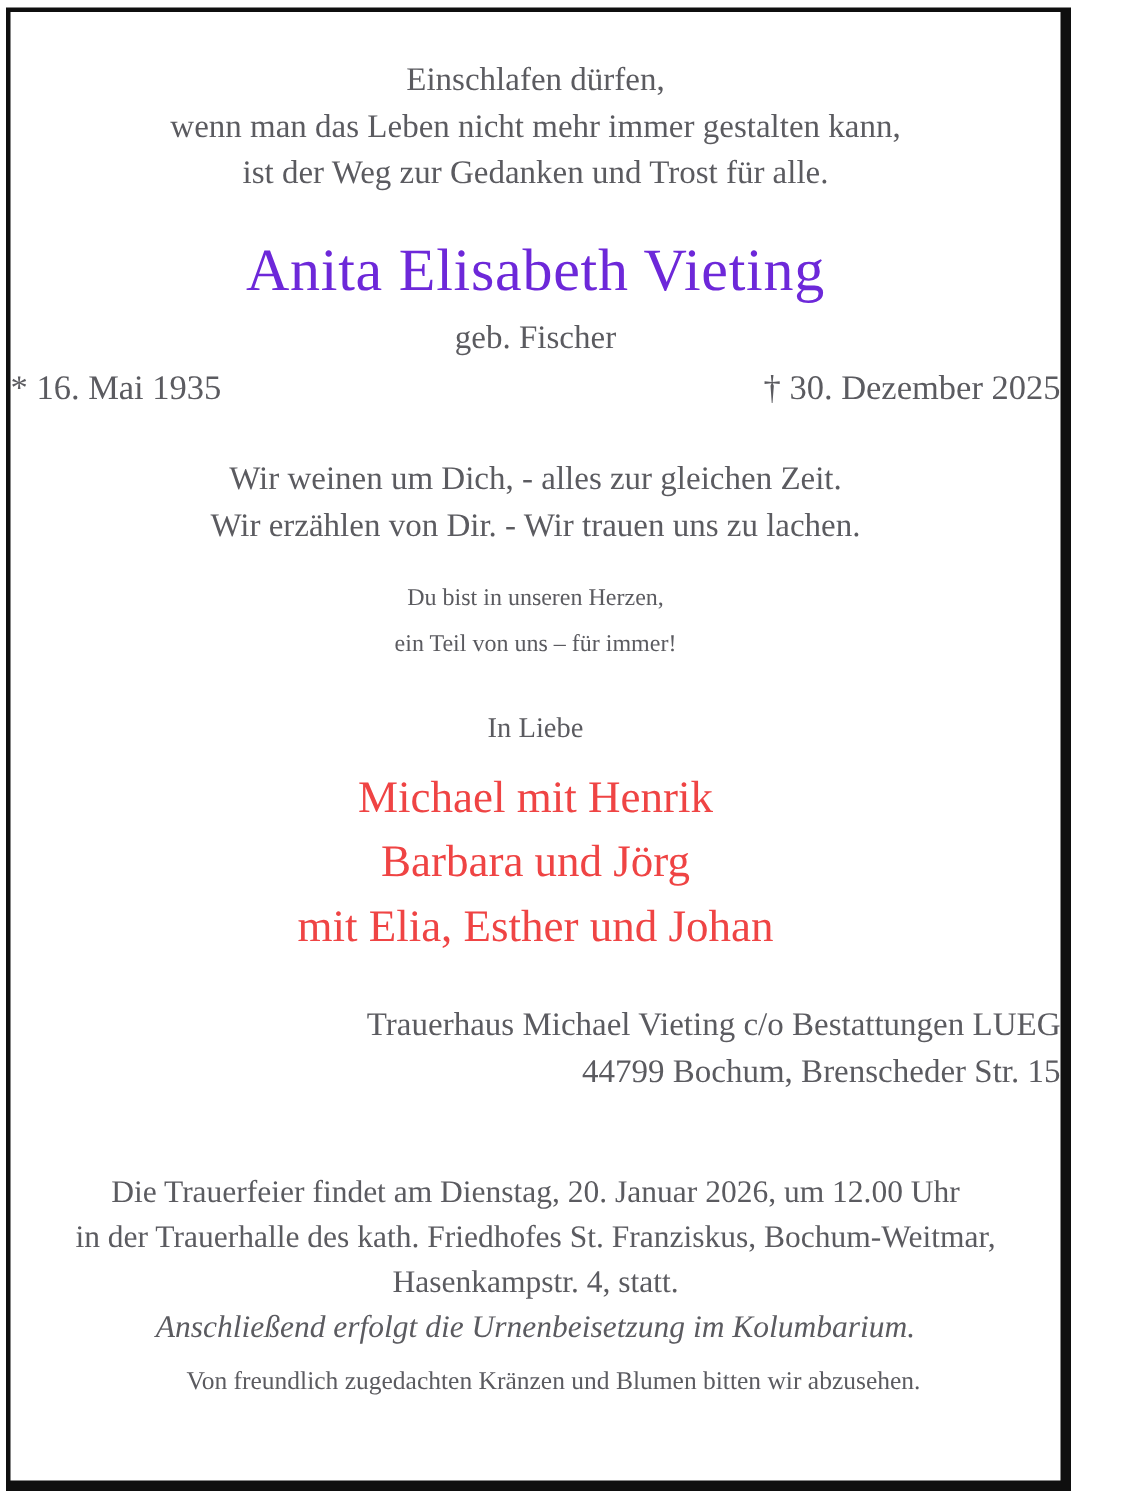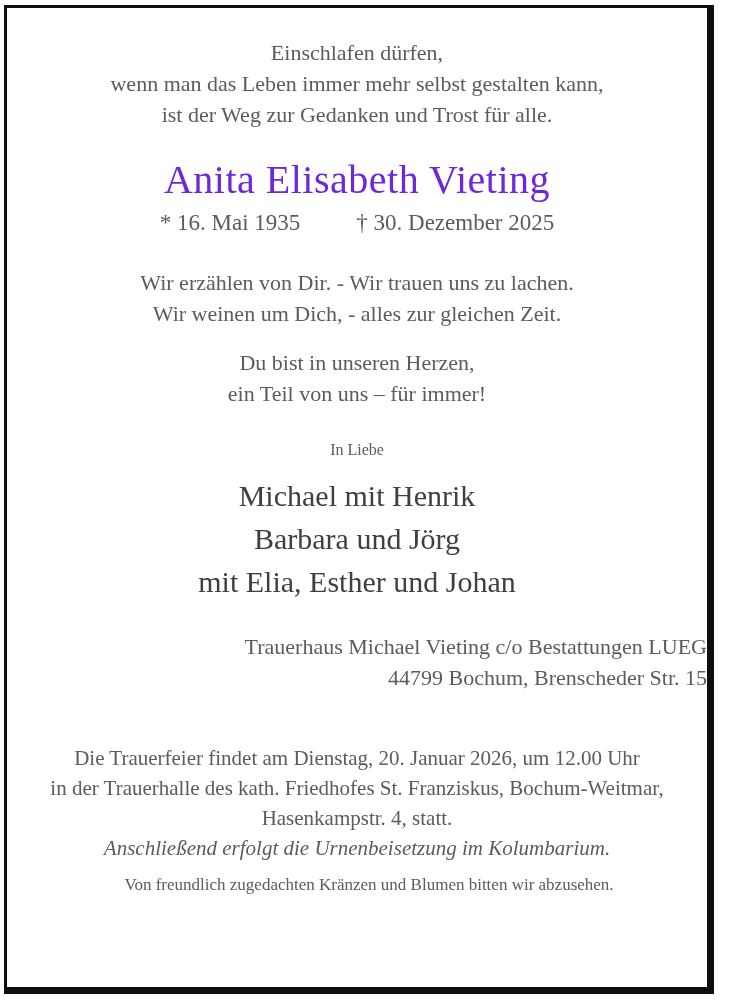--- a/index.html
+++ b/index.html
@@ -32,54 +32,55 @@
     text-align: center;
     color: #5b5b60;
     overflow: hidden;
   }
   .line { white-space: nowrap; }
 
   .epigraph { margin-top: 29px; font-size: 22px; line-height: 31px; }
   .name     { margin-top: 26px; font-size: 40px; line-height: 48px; font-weight: normal; color: #6d28d9; letter-spacing: 0.5px; }
   .maiden   { margin-top: 5px;  font-size: 22px; line-height: 31px; }
   .dates    { margin-top: 3px;  font-size: 23px; line-height: 32px;
-              display: flex; justify-content: center; gap: 56px; }
+              display: flex; justify-content: space-between; gap: 56px; }
   .verse-1  { margin-top: 28px; font-size: 22px; line-height: 31px; }
-  .verse-2  { margin-top: 18px; font-size: 22px; line-height: 31px; }
-  .closing  { margin-top: 26px; font-size: 16px; line-height: 30px; }
-  .mourners { margin-top: 9px;  font-size: 30px; line-height: 43px; color: #404040; }
+  .verse-2  { margin-top: 18px; font-size: 16px; line-height: 31px; }
+  .closing  { margin-top: 26px; font-size: 19px; line-height: 30px; }
+  .mourners { margin-top: 9px;  font-size: 30px; line-height: 43px; color: #ef4444; }
   .address  { margin-top: 28px; font-size: 22px; line-height: 31px; text-align: right; }
   .funeral  { margin-top: 50px; font-size: 21px; line-height: 30px; }
   .burial   { margin-top: 0px;  font-size: 21px; line-height: 31px; font-style: italic; }
   .flowers  { margin-top: 5px;  font-size: 17px; line-height: 31px; margin-left: 24px; }
 </style>
 </head>
 <body>
 
 <div class="page">
   <div class="frame">
     <div class="content">
 
       <div class="epigraph">
         <div class="line">Einschlafen dürfen,</div>
-        <div class="line">wenn man das Leben immer mehr selbst gestalten kann,</div>
+        <div class="line">wenn man das Leben nicht mehr immer gestalten kann,</div>
         <div class="line">ist der Weg zur Gedanken und Trost für alle.</div>
       </div>
 
       <h1 class="name">Anita Elisabeth Vieting</h1>
 
+      <div class="maiden">geb. Fischer</div>
 
       <div class="dates">
         <span class="line"><span>*</span>&nbsp;<span>16. Mai 1935</span></span>
         <span class="line"><span>†</span>&nbsp;<span>30. Dezember 2025</span></span>
       </div>
 
       <div class="verse-1">
+        <div class="line">Wir weinen um Dich, - alles zur gleichen Zeit.</div>
         <div class="line">Wir erzählen von Dir. - Wir trauen uns zu lachen.</div>
-        <div class="line">Wir weinen um Dich, - alles zur gleichen Zeit.</div>
       </div>
 
       <div class="verse-2">
         <div class="line">Du bist in unseren Herzen,</div>
         <div class="line">ein Teil von uns – für immer!</div>
       </div>
 
       <div class="closing">In Liebe</div>
 
       <div class="mourners">

